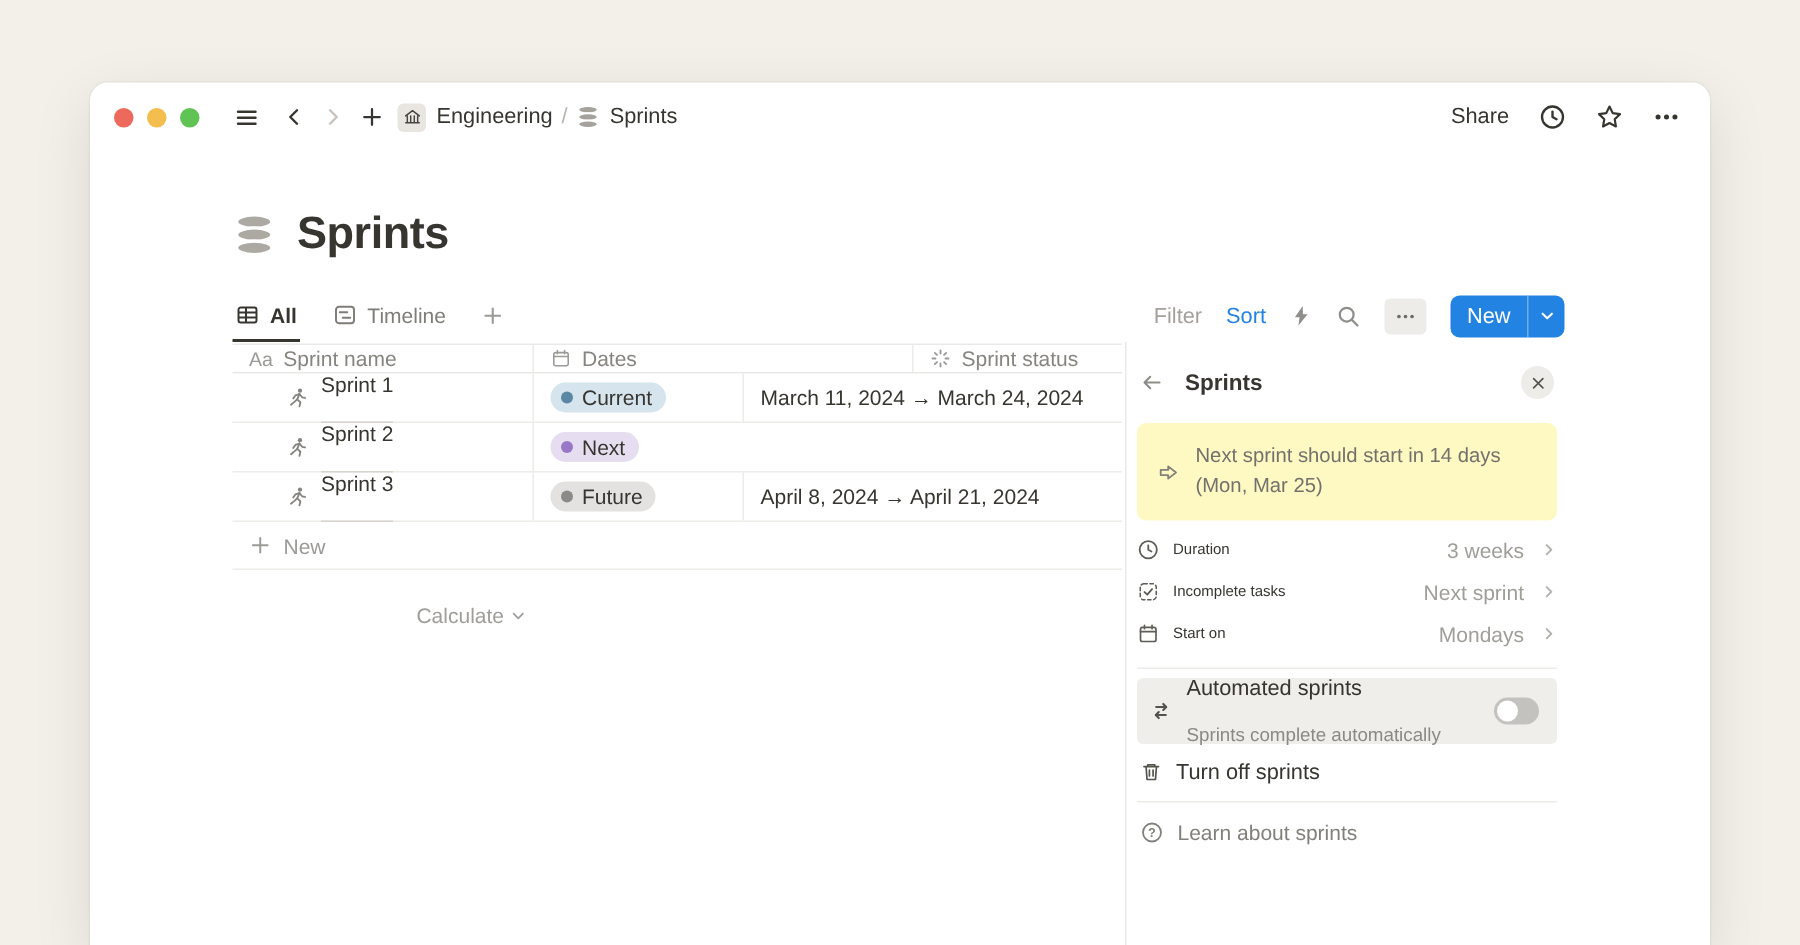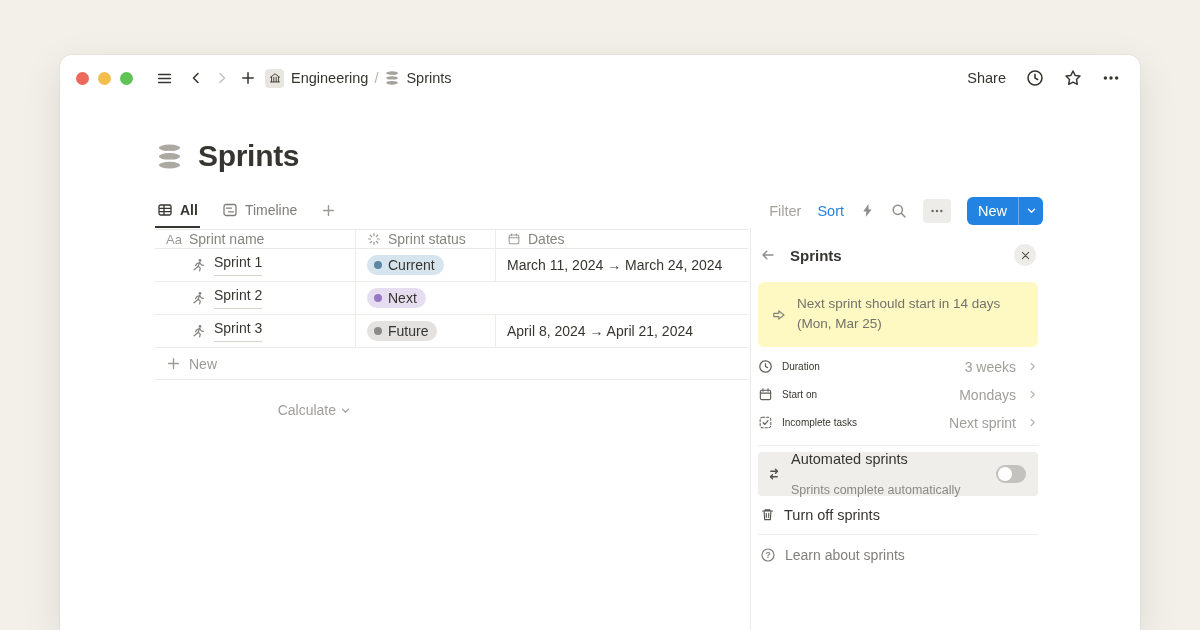--- a/index.html
+++ b/index.html
@@ -56,21 +56,21 @@
   .t-header{display:flex;height:20px;border-top:1px solid #E9E9E7;border-bottom:1px solid #E9E9E7;
     color:#87857F;}
   .t-row{display:flex;height:33px;border-bottom:1px solid #EDECE9;}
   .cell{display:flex;align-items:center;padding-left:11px;}
   .c1{width:200px;}.c2{width:140px;border-left:1px solid #EDECE9;}.c3{width:253px;border-left:1px solid #EDECE9;}
   .t-header .c2,.t-header .c3{border-left:1px solid #EDECE9;}
   .hdr-ic{margin-right:7px;color:#9B9A97;display:inline-flex;}
   .aa{font-size:13px;color:#9B9A97;margin-right:7px;font-weight:500;}
   .name-cell{padding-left:36px;gap:8px;}
   .runner{color:#85837D;}
-  .sprint-name{font-weight:500;border-bottom:1px solid #D6D3CD;padding-bottom:5px;line-height:1.2;}
+  .sprint-name{font-weight:500;border-bottom:1px solid #D6D3CD;padding-bottom:16px;line-height:1.2;}
   .pill{display:inline-flex;align-items:center;gap:6px;height:20px;padding:0 9px 0 7px;border-radius:10px;
     font-size:14px;color:#37352F;}
   .pill .dot{width:8px;height:8px;border-radius:50%;}
   .pill-blue{background:#D6E4EE;}.pill-blue .dot{background:#5B87A5;}
   .pill-purple{background:#E6DEF0;}.pill-purple .dot{background:#9877C6;}
   .pill-gray{background:#E3E2E0;}.pill-gray .dot{background:#8C8A86;}
   .dates-cell{color:#37352F;}
   .new-row{display:flex;align-items:center;height:32px;gap:8px;padding-left:11px;
     border-bottom:1px solid #EDECE9;color:#9B9A97;}
   .calc{position:absolute;left:95px;top:342px;width:200px;height:26px;display:flex;align-items:center;
@@ -253,36 +253,36 @@
       </div>
     </div>
   </div>
 
   <div class="table">
     <div class="t-header">
       <div class="cell c1">
         <span class="aa">Aa</span>
         <span>Sprint name</span>
       </div>
-      <div class="cell c2">
-        <span class="hdr-ic icon">
-          <svg width="14" height="14" viewBox="0 0 16 16" stroke="currentColor" stroke-width="1.4" stroke-linecap="round" fill="none">
-              <path d="M8 1.9v2.3M12.3 3.7l-1.6 1.6M14.1 8h-2.3M12.3 12.3l-1.6-1.6M8 14.1v-2.3M3.7 12.3l1.6-1.6M1.9 8h2.3M3.7 3.7l1.6 1.6"></path>
-            </svg>
-        </span>
-        <span>Sprint status</span>
-      </div>
       <div class="cell c3">
         <span class="hdr-ic icon">
           <svg width="14" height="14" viewBox="0 0 16 16" fill="none" stroke="currentColor" stroke-width="1.2" stroke-linecap="round">
               <rect x="2.5" y="3.5" width="11" height="10" rx="1.5"></rect>
               <path d="M2.5 6.5h11M5.3 2v2.4M10.7 2v2.4"></path>
             </svg>
         </span>
         <span>Dates</span>
+      </div>
+      <div class="cell c2">
+        <span class="hdr-ic icon">
+          <svg width="14" height="14" viewBox="0 0 16 16" stroke="currentColor" stroke-width="1.4" stroke-linecap="round" fill="none">
+              <path d="M8 1.9v2.3M12.3 3.7l-1.6 1.6M14.1 8h-2.3M12.3 12.3l-1.6-1.6M8 14.1v-2.3M3.7 12.3l1.6-1.6M1.9 8h2.3M3.7 3.7l1.6 1.6"></path>
+            </svg>
+        </span>
+        <span>Sprint status</span>
       </div>
     </div>
 
     <div class="t-row">
       <div class="cell c1 name-cell">
         <span class="runner icon">
           <svg width="15" height="15" viewBox="0 0 16 16" fill="none" stroke="currentColor" stroke-width="1.3" stroke-linecap="round" stroke-linejoin="round">
               <circle cx="9.6" cy="2.6" r="1.5" fill="currentColor" stroke="none"></circle>
               <path d="M9.2 5 7.6 8.8l2.3 2-0.7 3"></path>
               <path d="M9.2 5l1.9 2.3 2.1.5"></path>
@@ -403,50 +403,50 @@
       <span class="set-value">3 weeks</span>
       <span class="chev icon">
         <svg width="11" height="11" viewBox="0 0 16 16" fill="none" stroke="currentColor" stroke-width="1.8" stroke-linecap="round" stroke-linejoin="round">
             <path d="M6 3.5 10.5 8 6 12.5"></path>
           </svg>
       </span>
     </div>
 
     <div class="setting-row">
       <span class="set-ic icon">
+        <svg width="15" height="15" viewBox="0 0 16 16" fill="none" stroke="currentColor" stroke-linecap="round" stroke-linejoin="round">
+            <rect x="2.3" y="2.3" width="11.4" height="11.4" rx="2.6" stroke-width="1.1" stroke-dasharray="2.4 1.9"></rect>
+            <path d="M5.4 8.2l1.9 1.9 3.4-4" stroke-width="1.3"></path>
+          </svg>
+      </span>
+      <span class="set-label">Incomplete tasks</span>
+      <span class="set-value">Next sprint</span>
+      <span class="chev icon">
+        <svg width="11" height="11" viewBox="0 0 16 16" fill="none" stroke="currentColor" stroke-width="1.8" stroke-linecap="round" stroke-linejoin="round">
+            <path d="M6 3.5 10.5 8 6 12.5"></path>
+          </svg>
+      </span>
+    </div>
+
+    <div class="setting-row">
+      <span class="set-ic icon">
         <svg width="15" height="15" viewBox="0 0 16 16" fill="none" stroke="currentColor" stroke-width="1.2" stroke-linecap="round">
             <rect x="2.5" y="3.5" width="11" height="10" rx="1.5"></rect>
             <path d="M2.5 6.5h11M5.3 2v2.4M10.7 2v2.4"></path>
           </svg>
       </span>
       <span class="set-label">Start on</span>
       <span class="set-value">Mondays</span>
       <span class="chev icon">
         <svg width="11" height="11" viewBox="0 0 16 16" fill="none" stroke="currentColor" stroke-width="1.8" stroke-linecap="round" stroke-linejoin="round">
             <path d="M6 3.5 10.5 8 6 12.5"></path>
           </svg>
       </span>
     </div>
 
-    <div class="setting-row">
-      <span class="set-ic icon">
-        <svg width="15" height="15" viewBox="0 0 16 16" fill="none" stroke="currentColor" stroke-linecap="round" stroke-linejoin="round">
-            <rect x="2.3" y="2.3" width="11.4" height="11.4" rx="2.6" stroke-width="1.1" stroke-dasharray="2.4 1.9"></rect>
-            <path d="M5.4 8.2l1.9 1.9 3.4-4" stroke-width="1.3"></path>
-          </svg>
-      </span>
-      <span class="set-label">Incomplete tasks</span>
-      <span class="set-value">Next sprint</span>
-      <span class="chev icon">
-        <svg width="11" height="11" viewBox="0 0 16 16" fill="none" stroke="currentColor" stroke-width="1.8" stroke-linecap="round" stroke-linejoin="round">
-            <path d="M6 3.5 10.5 8 6 12.5"></path>
-          </svg>
-      </span>
-    </div>
-
     <div class="h-div top"></div>
 
     <div class="auto-row">
       <span class="auto-ic icon">
         <svg width="16" height="16" viewBox="0 0 16 16" fill="none" stroke="currentColor" stroke-width="1.4" stroke-linecap="round" stroke-linejoin="round">
             <path d="M4.8 5.3h6.5M9.5 3.3l2 2-2 2"></path>
             <path d="M11.2 10.7H4.7M6.5 8.7l-2 2 2 2"></path>
           </svg>
       </span>
       <span class="auto-text">

